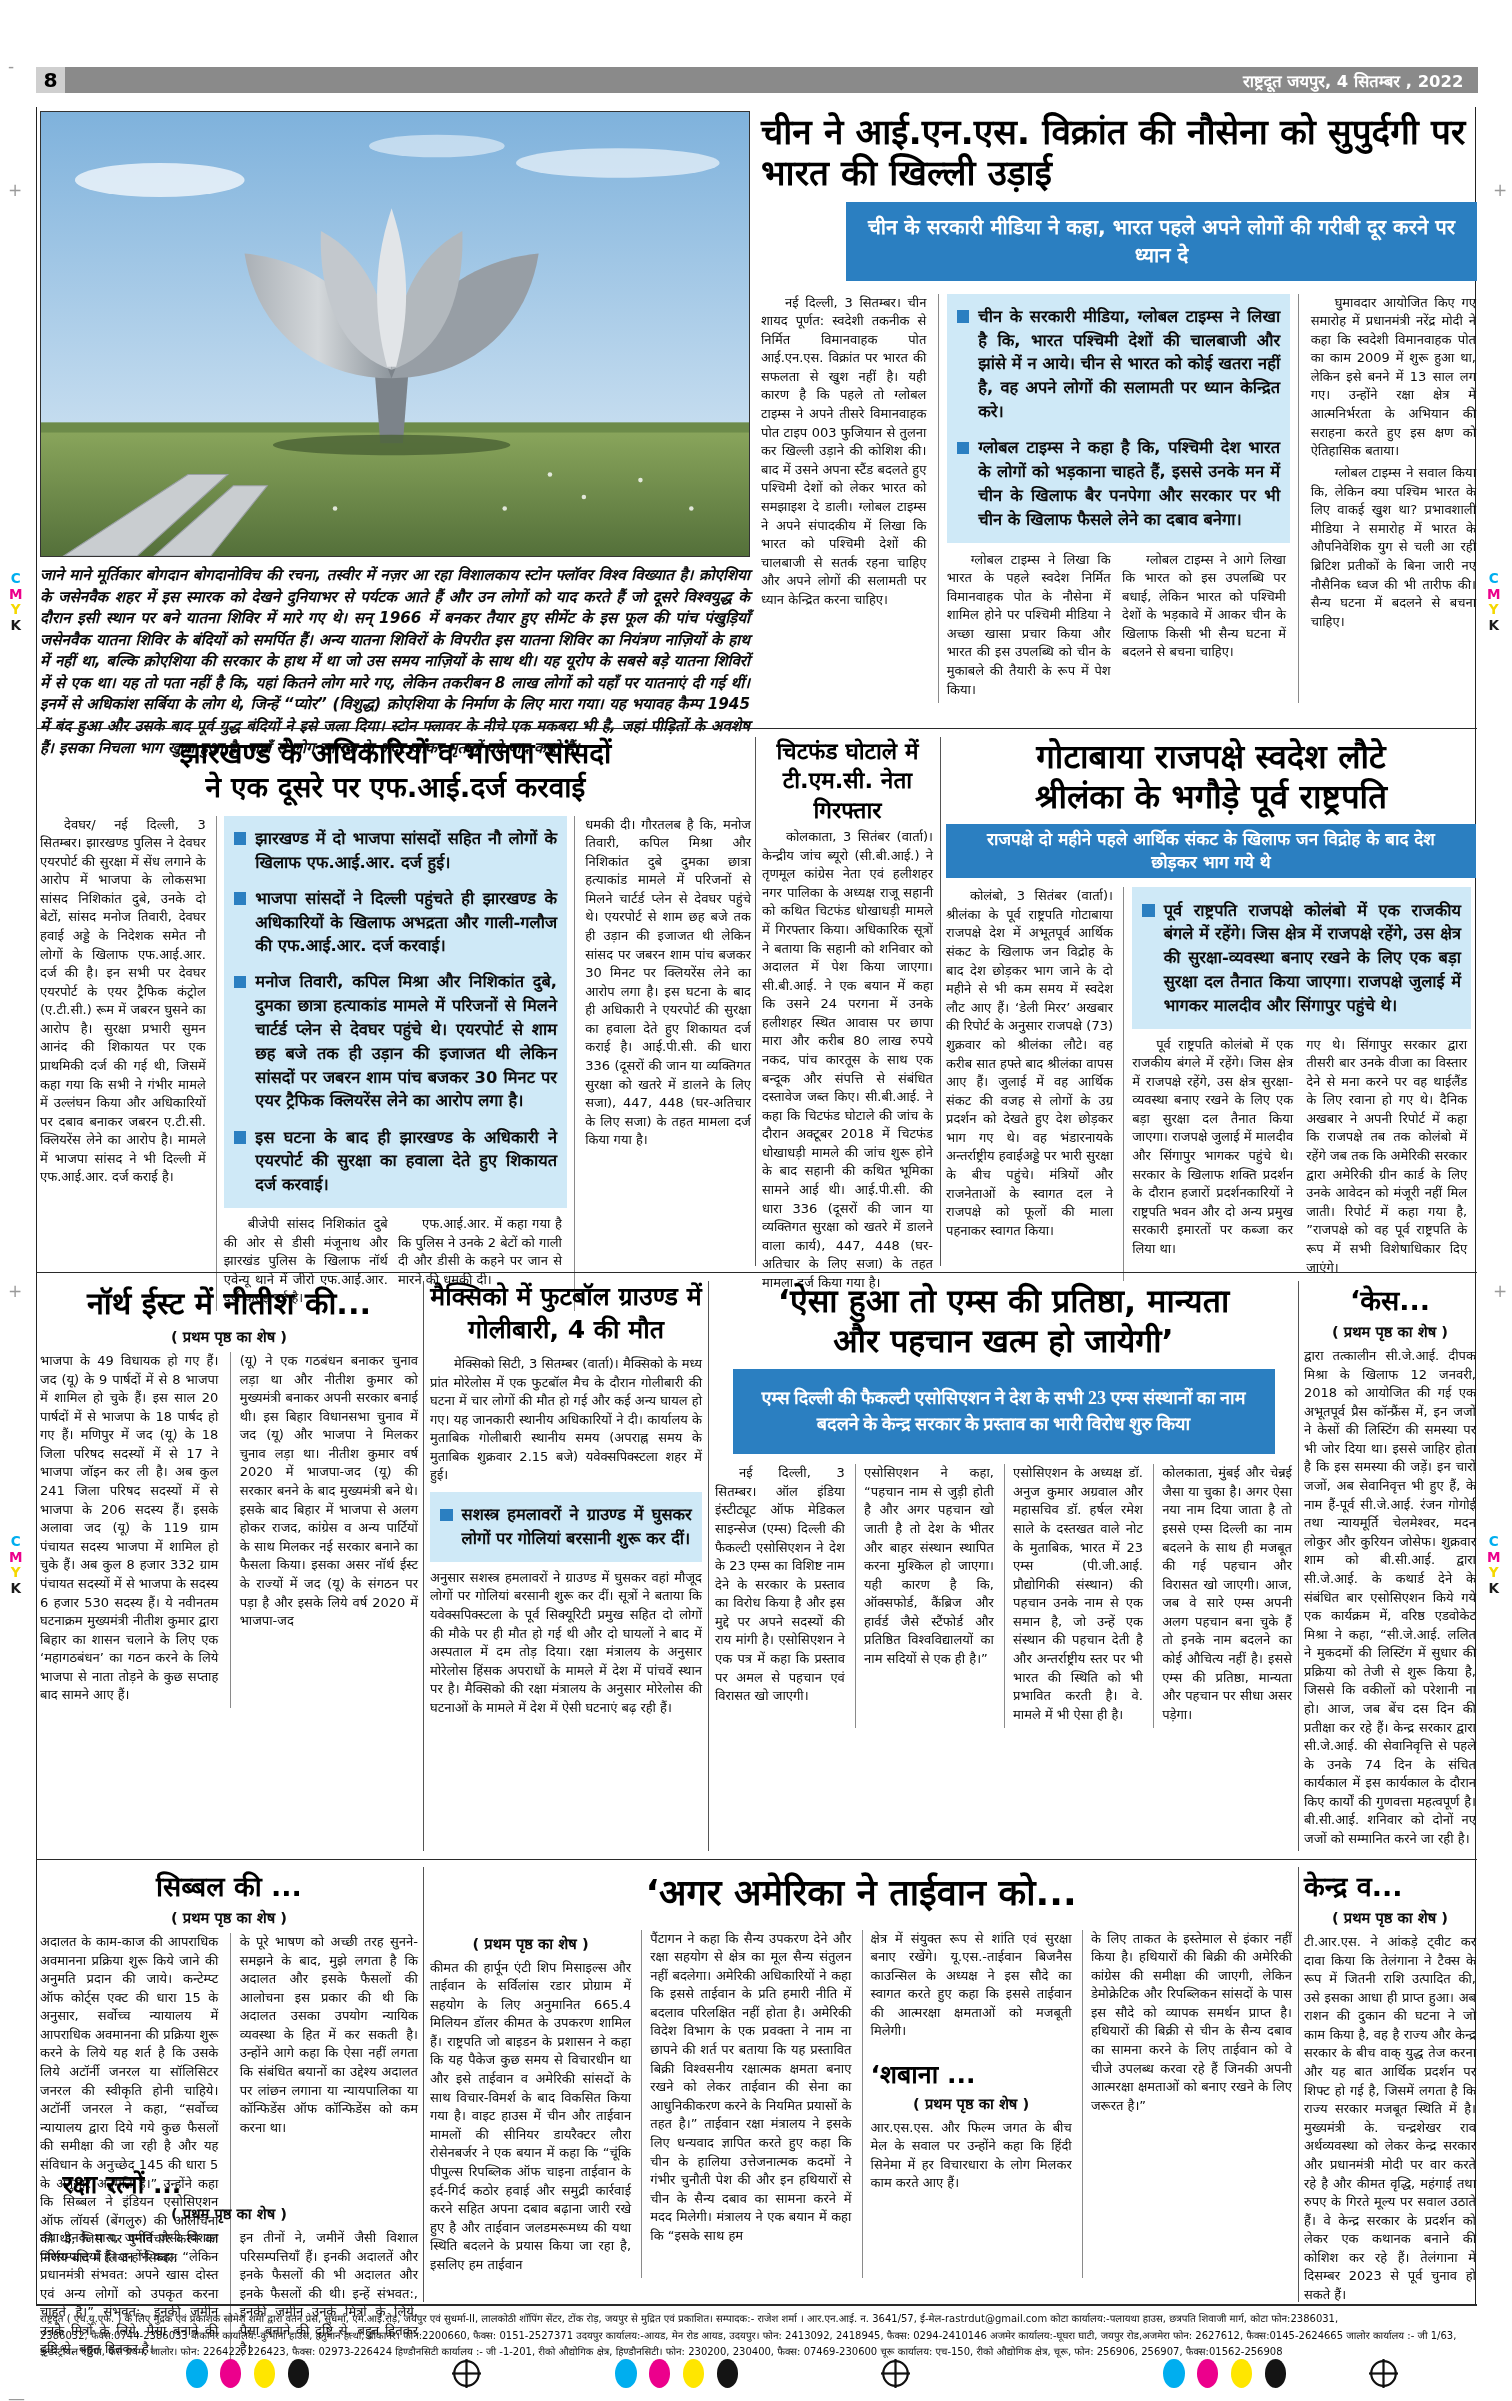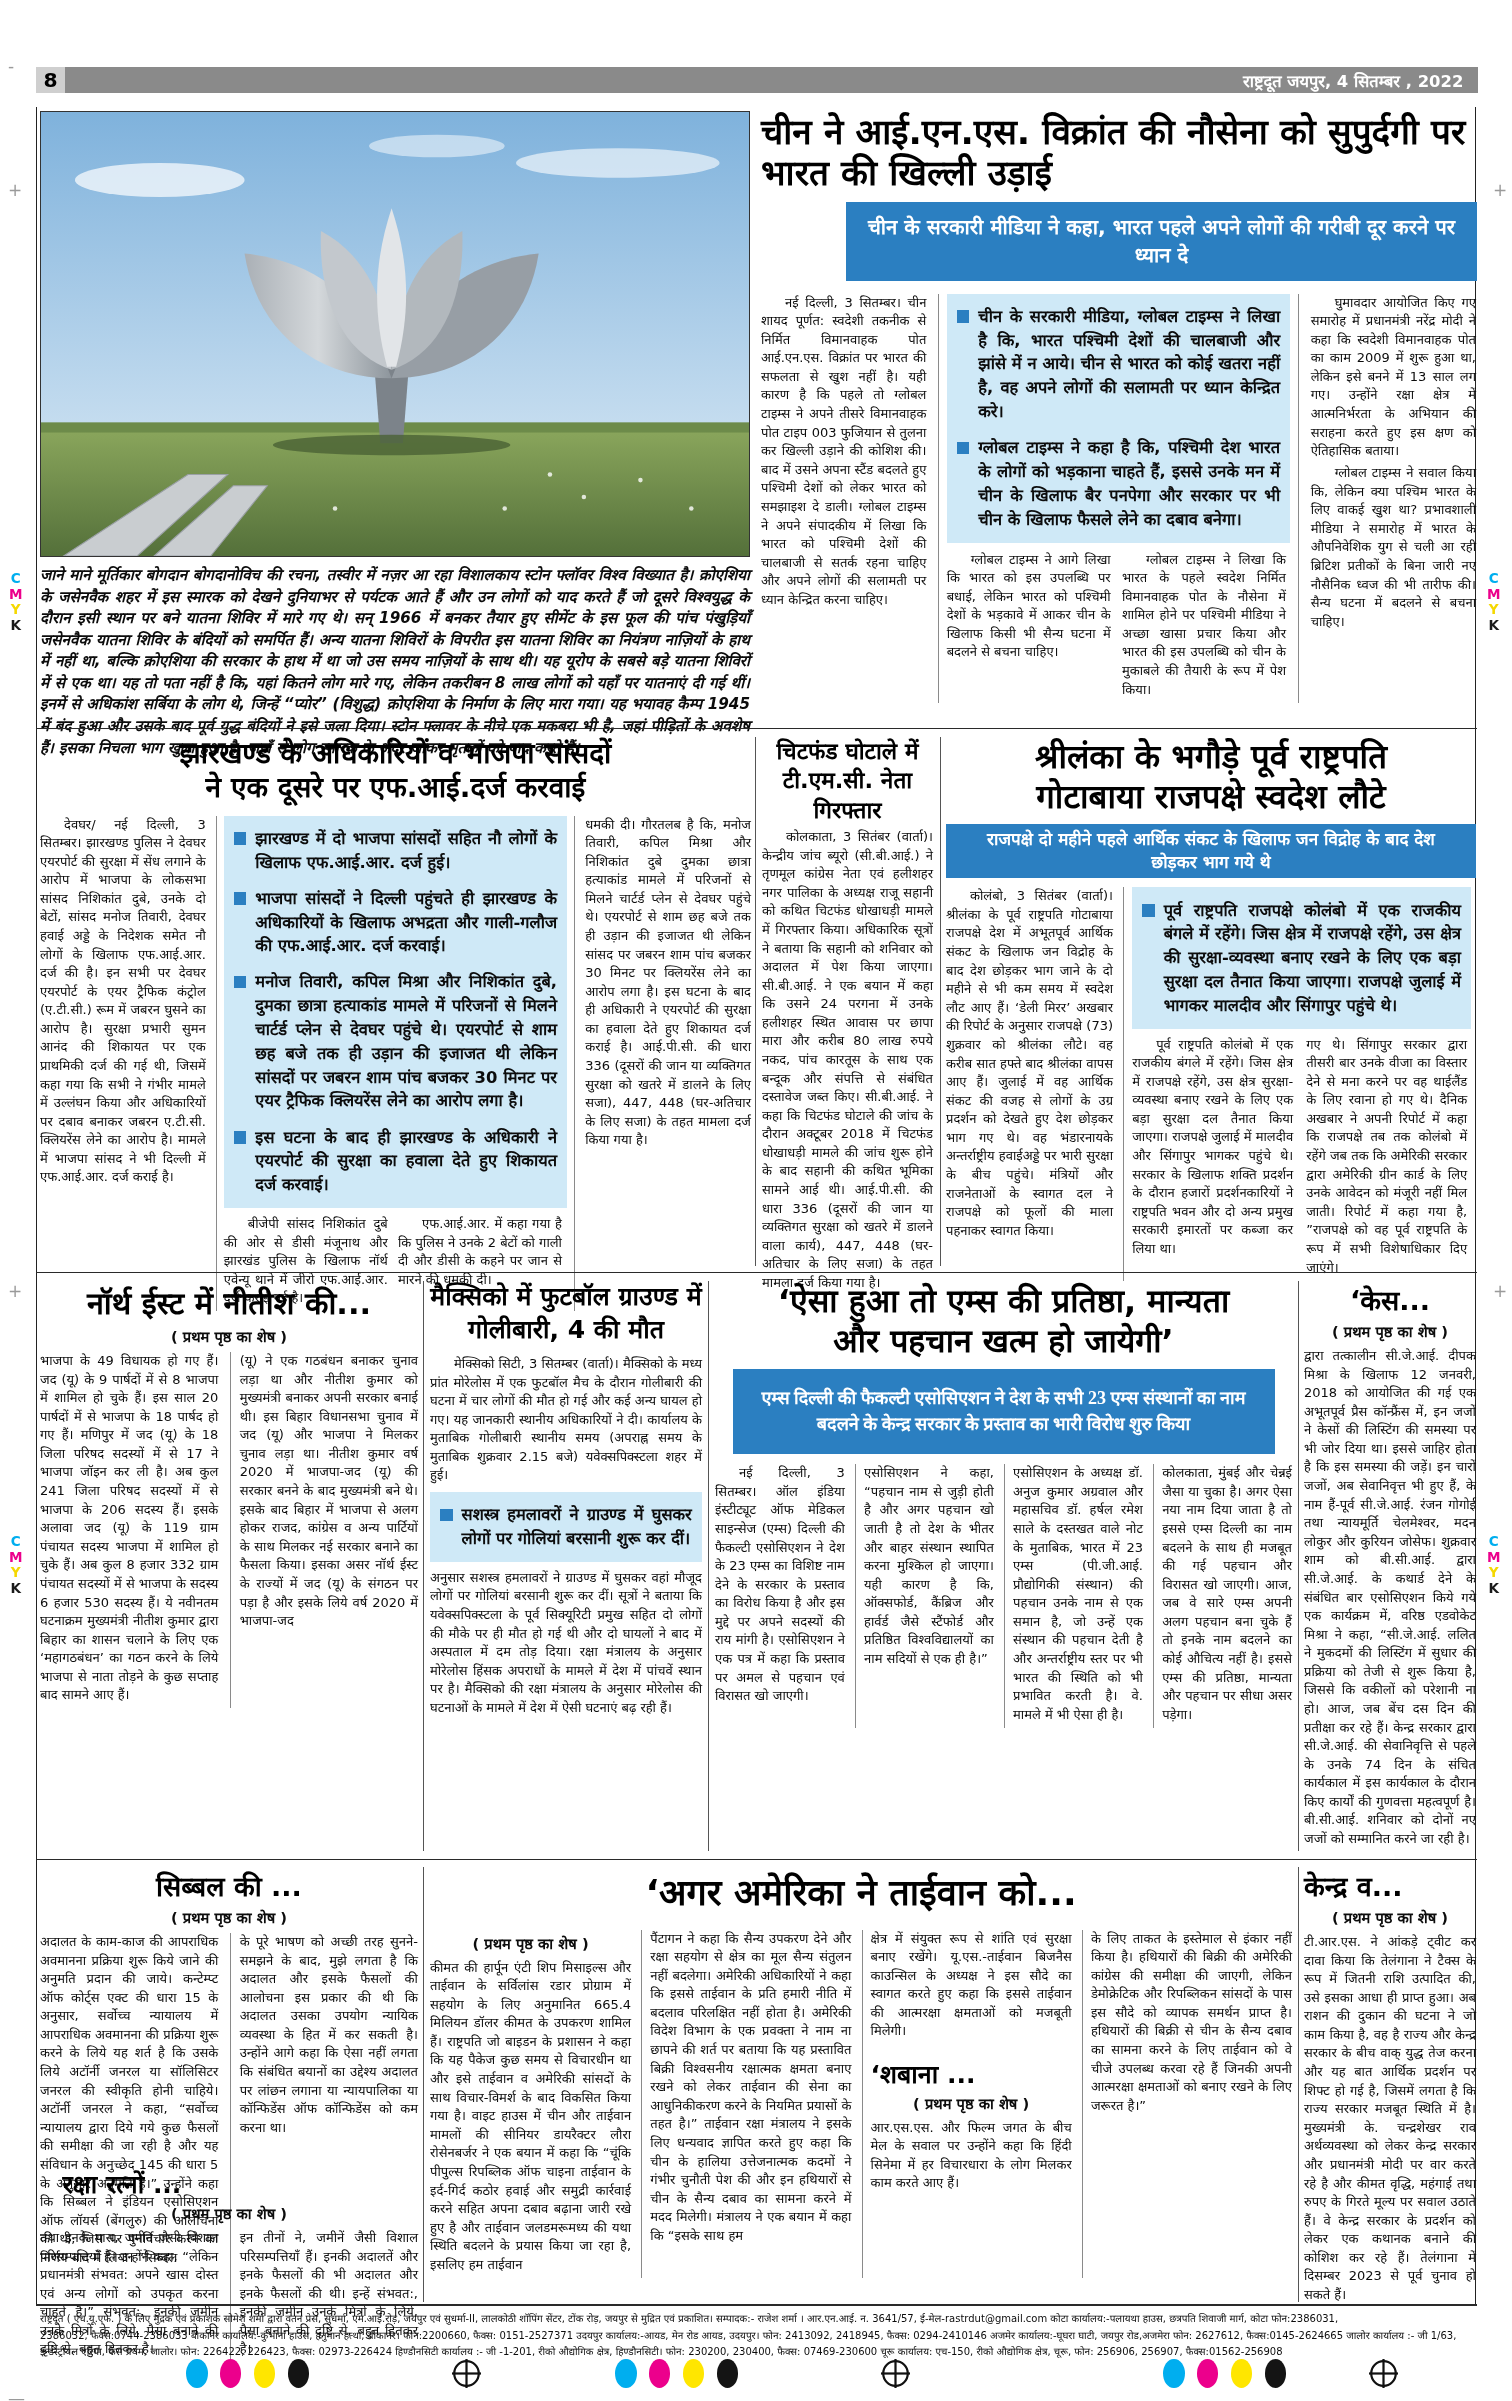--- a/index.html
+++ b/index.html
@@ -117,24 +117,24 @@
               <span class="bsq"></span>
               <p>चीन के सरकारी मीडिया, ग्लोबल टाइम्स ने लिखा है कि, भारत पश्चिमी देशों की चालबाजी और झांसे में न आये। चीन से भारत को कोई खतरा नहीं है, वह अपने लोगों की सलामती पर ध्यान केन्द्रित करे।</p>
             </div>
           <div class="bullet-row" style="margin-bottom:0;">
               <span class="bsq"></span>
               <p>ग्लोबल टाइम्स ने कहा है कि, पश्चिमी देश भारत के लोगों को भड़काना चाहते हैं, इससे उनके मन में चीन के खिलाफ बैर पनपेगा और सरकार पर भी चीन के खिलाफ फैसले लेने का दबाव बनेगा।</p>
             </div>
         </div>
         <div style="display:flex;gap:11.3px;margin-top:8px;">
           <div class="body-txt" style="width:164px;">
+              <p>ग्लोबल टाइम्स ने लिखा कि भारत के पहले स्वदेश निर्मित विमानवाहक पोत के नौसेना में शामिल होने पर पश्चिमी मीडिया ने अच्छा खासा प्रचार किया और भारत की इस उपलब्धि को चीन के मुकाबले की तैयारी के रूप में पेश किया।</p>
+            </div>
+          <div class="body-txt" style="width:164px;">
               <p>ग्लोबल टाइम्स ने आगे लिखा कि भारत को इस उपलब्धि पर बधाई, लेकिन भारत को पश्चिमी देशों के भड़कावे में आकर चीन के खिलाफ किसी भी सैन्य घटना में बदलने से बचना चाहिए।</p>
-            </div>
-          <div class="body-txt" style="width:164px;">
-              <p>ग्लोबल टाइम्स ने लिखा कि भारत के पहले स्वदेश निर्मित विमानवाहक पोत के नौसेना में शामिल होने पर पश्चिमी मीडिया ने अच्छा खासा प्रचार किया और भारत की इस उपलब्धि को चीन के मुकाबले की तैयारी के रूप में पेश किया।</p>
             </div>
         </div>
       </div>
       <div class="body-txt" style="width:167px;">
         <p>घुमावदार आयोजित किए गए समारोह में प्रधानमंत्री नरेंद्र मोदी ने कहा कि स्वदेशी विमानवाहक पोत का काम 2009 में शुरू हुआ था, लेकिन इसे बनने में 13 साल लग गए। उन्होंने रक्षा क्षेत्र में आत्मनिर्भरता के अभियान की सराहना करते हुए इस क्षण को ऐतिहासिक बताया।</p>
         <p>ग्लोबल टाइम्स ने सवाल किया कि, लेकिन क्या पश्चिम भारत के लिए वाकई खुश था? प्रभावशाली मीडिया ने समारोह में भारत के औपनिवेशिक युग से चली आ रही ब्रिटिश प्रतीकों के बिना जारी नए नौसैनिक ध्वज की भी तारीफ की। सैन्य घटना में बदलने से बचना चाहिए।</p>
       </div>
     </div>
   </div>
 
@@ -189,22 +189,22 @@
     <div class="headline" style="font-size:22.6px;line-height:1.3;">चिटफंड घोटाले में टी.एम.सी. नेता गिरफ्तार</div>
     <div class="body-txt" style="margin-top:3px;">
         <p>कोलकाता, 3 सितंबर (वार्ता)। केन्द्रीय जांच ब्यूरो (सी.बी.आई.) ने तृणमूल कांग्रेस नेता एवं हलीशहर नगर पालिका के अध्यक्ष राजू सहानी को कथित चिटफंड धोखाधड़ी मामले में गिरफ्तार किया। अधिकारिक सूत्रों ने बताया कि सहानी को शनिवार को अदालत में पेश किया जाएगा। सी.बी.आई. ने एक बयान में कहा कि उसने 24 परगना में उनके हलीशहर स्थित आवास पर छापा मारा और करीब 80 लाख रुपये नकद, पांच कारतूस के साथ एक बन्दूक और संपत्ति से संबंधित दस्तावेज जब्त किए। सी.बी.आई. ने कहा कि चिटफंड घोटाले की जांच के दौरान अक्टूबर 2018 में चिटफंड धोखाधड़ी मामले की जांच शुरू होने के बाद सहानी की कथित भूमिका सामने आई थी। आई.पी.सी. की धारा 336 (दूसरों की जान या व्यक्तिगत सुरक्षा को खतरे में डालने वाला कार्य), 447, 448 (घर-अतिचार के लिए सजा) के तहत मामला दर्ज किया गया है।</p>
       </div>
   </div>
 
   <div class="vline" style="left:940px;top:737px;height:529px;"></div>
 
   <div class="abs" style="left:946px;top:737px;width:530px;">
     <div class="headline" style="font-size:33px;line-height:1.22;">
+      <div>गोटाबाया राजपक्षे स्वदेश लौटे</div>
       <div>श्रीलंका के भगौड़े पूर्व राष्ट्रपति</div>
-      <div>गोटाबाया राजपक्षे स्वदेश लौटे</div>
     </div>
     <div class="bluebox" style="margin-top:6.8px;width:100%;height:54px;font-size:17px;line-height:1.35;">राजपक्षे दो महीने पहले आर्थिक संकट के खिलाफ जन विद्रोह के बाद देश छोड़कर भाग गये थे</div>
     <div style="display:flex;margin-top:9px;gap:10.2px;">
       <div class="body-txt" style="width:167px;">
           <p>कोलंबो, 3 सितंबर (वार्ता)। श्रीलंका के पूर्व राष्ट्रपति गोटाबाया राजपक्षे देश में अभूतपूर्व आर्थिक संकट के खिलाफ जन विद्रोह के बाद देश छोड़कर भाग जाने के दो महीने से भी कम समय में स्वदेश लौट आए हैं। ‘डेली मिरर’ अखबार की रिपोर्ट के अनुसार राजपक्षे (73) शुक्रवार को श्रीलंका लौटे। वह करीब सात हफ्ते बाद श्रीलंका वापस आए हैं। जुलाई में वह आर्थिक संकट की वजह से लोगों के उग्र प्रदर्शन को देखते हुए देश छोड़कर भाग गए थे। वह भंडारनायके अन्तर्राष्ट्रीय हवाईअड्डे पर भारी सुरक्षा के बीच पहुंचे। मंत्रियों और राजनेताओं के स्वागत दल ने राजपक्षे को फूलों की माला पहनाकर स्वागत किया।</p>
         </div>
       <div style="width:339px;border-left:0.6px solid #8a8a8a;padding-left:8px;">
         <div class="ltblue">
           <div class="bullet-row" style="margin-bottom:0;">
               <span class="bsq"></span>

